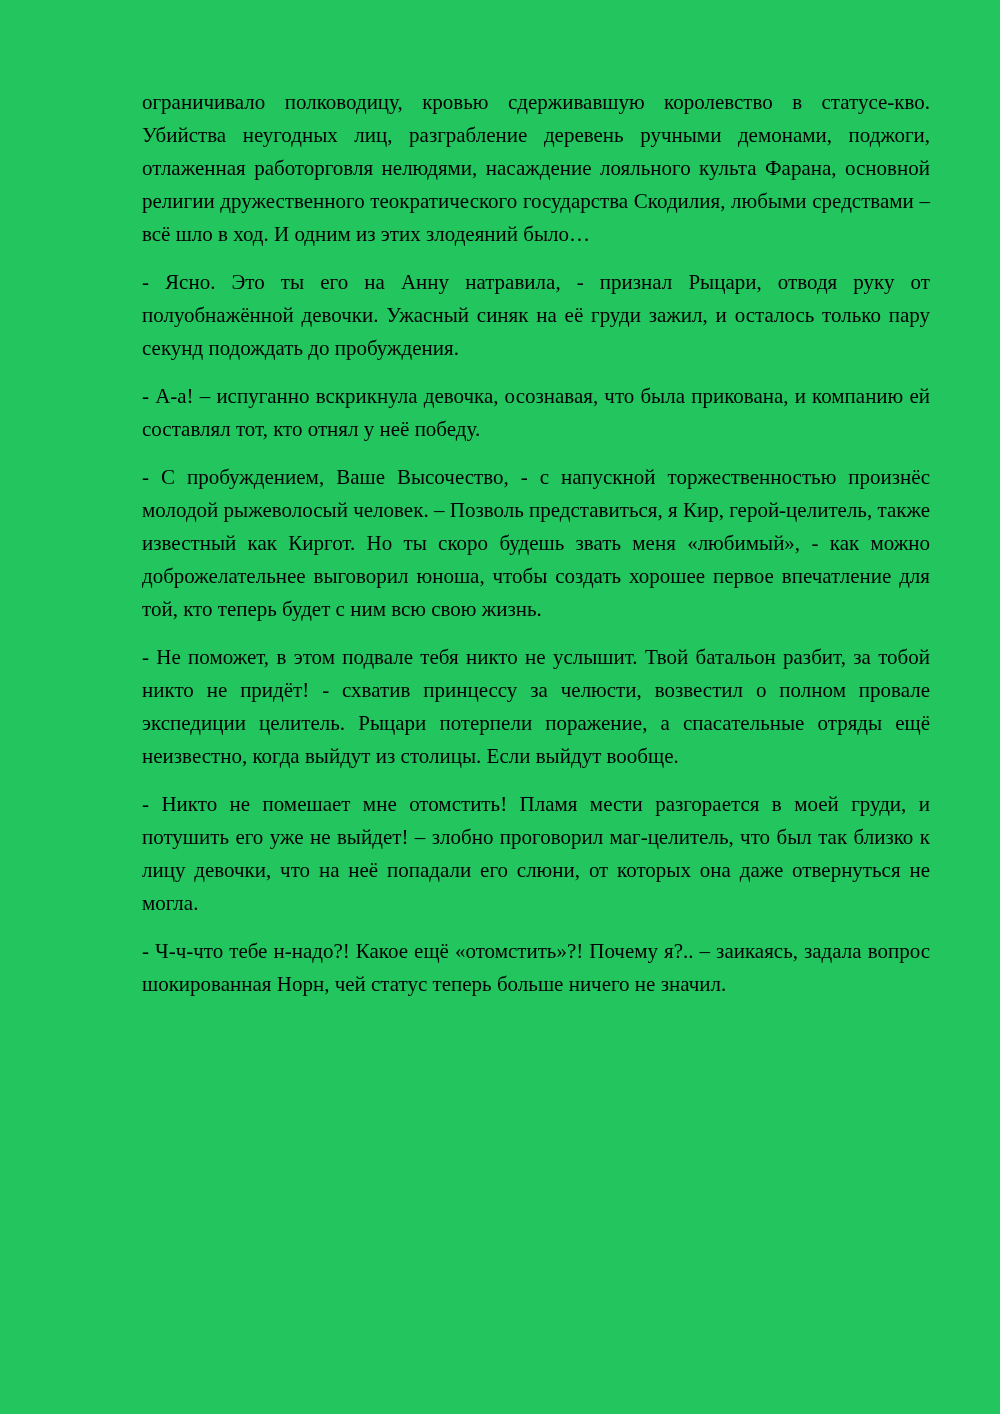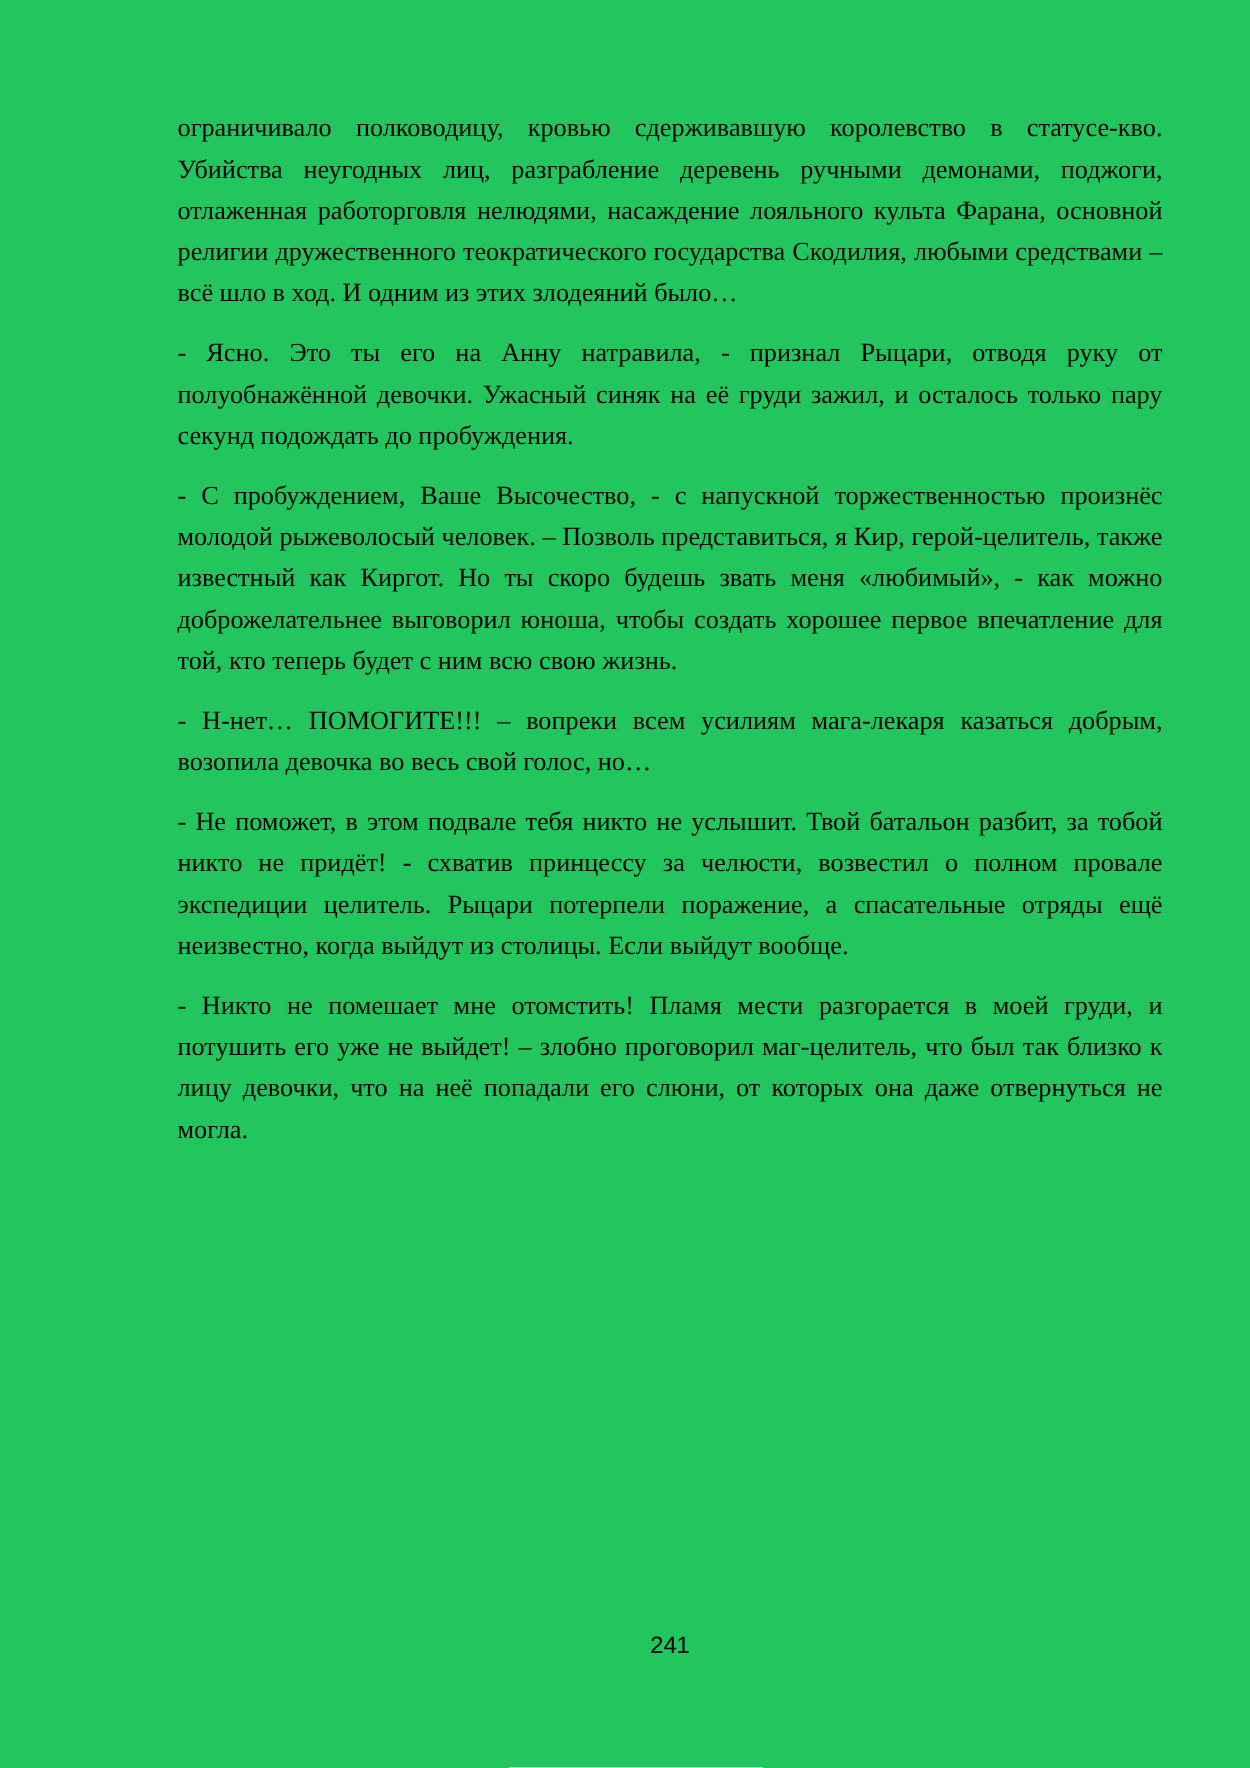--- a/index.html
+++ b/index.html
@@ -40,19 +40,19 @@
     color: #000000;
   }
 </style>
 </head>
 <body>
 
 <div class="page">
   <div class="text-block">
     <p>ограничивало полководицу, кровью сдерживавшую королевство в статусе-кво. Убийства неугодных лиц, разграбление деревень ручными демонами, поджоги, отлаженная работорговля нелюдями, насаждение лояльного культа Фарана, основной религии дружественного теократического государства Скодилия, любыми средствами – всё шло в ход. И одним из этих злодеяний было…</p>
     <p>- Ясно. Это ты его на Анну натравила, - признал Рыцари, отводя руку от полуобнажённой девочки. Ужасный синяк на её груди зажил, и осталось только пару секунд подождать до пробуждения.</p>
+    <p>- А-а! – испуганно вскрикнула девочка, осознавая, что была прикована, и компанию ей составлял тот, кто отнял у неё победу.</p>
     <p>- С пробуждением, Ваше Высочество, - с напускной торжественностью произнёс молодой рыжеволосый человек. – Позволь представиться, я Кир, герой-целитель, также известный как Киргот. Но ты скоро будешь звать меня «любимый», - как можно доброжелательнее выговорил юноша, чтобы создать хорошее первое впечатление для той, кто теперь будет с ним всю свою жизнь.</p>
-    <p>- Н-нет… ПОМОГИТЕ!!! – вопреки всем усилиям мага-лекаря казаться добрым, возопила девочка во весь свой голос, но…</p>
     <p>- Не поможет, в этом подвале тебя никто не услышит. Твой батальон разбит, за тобой никто не придёт! - схватив принцессу за челюсти, возвестил о полном провале экспедиции целитель. Рыцари потерпели поражение, а спасательные отряды ещё неизвестно, когда выйдут из столицы. Если выйдут вообще.</p>
     <p>- Никто не помешает мне отомстить! Пламя мести разгорается в моей груди, и потушить его уже не выйдет! – злобно проговорил маг-целитель, что был так близко к лицу девочки, что на неё попадали его слюни, от которых она даже отвернуться не могла.</p>
+    <p>- Ч-ч-что тебе н-надо?! Какое ещё «отомстить»?! Почему я?.. – заикаясь, задала вопрос шокированная Норн, чей статус теперь больше ничего не значил.</p>
   </div>
-  <div class="page-footer">241</div>
 </div>
 
 </body></html>

